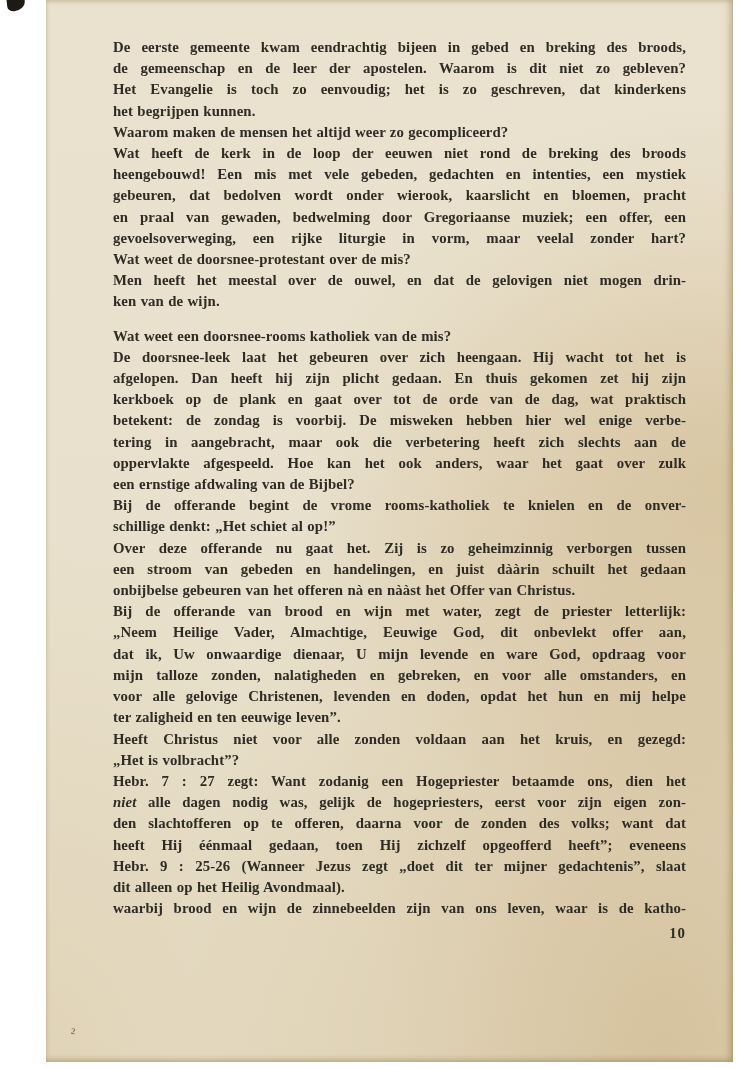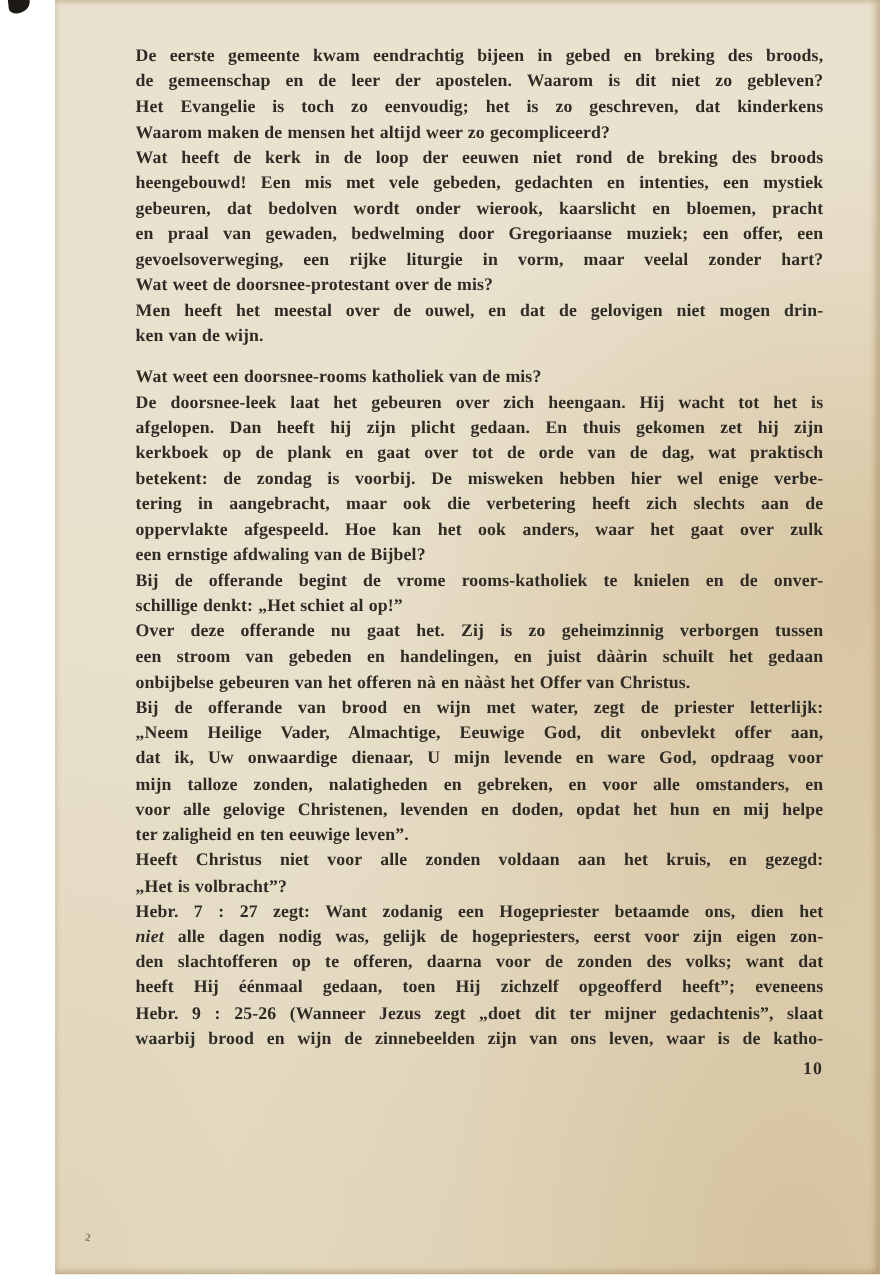--- a/index.html
+++ b/index.html
@@ -78,20 +78,21 @@
 <body>
 
 <div class="corner-mark"></div>
 
 <div class="paper">
   <div class="text-block">
     <div class="block">
         <div class="line just">De eerste gemeente kwam eendrachtig bijeen in gebed en breking des broods,</div>
         <div class="line just">de gemeenschap en de leer der apostelen. Waarom is dit niet zo gebleven?</div>
         <div class="line just">Het Evangelie is toch zo eenvoudig; het is zo geschreven, dat kinderkens</div>
+        <div class="line">het begrijpen kunnen.</div>
         <div class="line">Waarom maken de mensen het altijd weer zo gecompliceerd?</div>
         <div class="line just">Wat heeft de kerk in de loop der eeuwen niet rond de breking des broods</div>
         <div class="line just">heengebouwd! Een mis met vele gebeden, gedachten en intenties, een mystiek</div>
         <div class="line just">gebeuren, dat bedolven wordt onder wierook, kaarslicht en bloemen, pracht</div>
         <div class="line just">en praal van gewaden, bedwelming door Gregoriaanse muziek; een offer, een</div>
         <div class="line just">gevoelsoverweging, een rijke liturgie in vorm, maar veelal zonder hart?</div>
         <div class="line">Wat weet de doorsnee-protestant over de mis?</div>
         <div class="line just">Men heeft het meestal over de ouwel, en dat de gelovigen niet mogen drin-</div>
         <div class="line">ken van de wijn.</div>
       </div>
@@ -115,18 +116,19 @@
         <div class="line just">mijn talloze zonden, nalatigheden en gebreken, en voor alle omstanders, en</div>
         <div class="line just">voor alle gelovige Christenen, levenden en doden, opdat het hun en mij helpe</div>
         <div class="line">ter zaligheid en ten eeuwige leven”.</div>
         <div class="line just">Heeft Christus niet voor alle zonden voldaan aan het kruis, en gezegd:</div>
         <div class="line">„Het is volbracht”?</div>
         <div class="line just">Hebr. 7 : 27 zegt: Want zodanig een Hogepriester betaamde ons, dien het</div>
         <div class="line just"><em>niet</em> alle dagen nodig was, gelijk de hogepriesters, eerst voor zijn eigen zon-</div>
         <div class="line just">den slachtofferen op te offeren, daarna voor de zonden des volks; want dat</div>
         <div class="line just">heeft Hij éénmaal gedaan, toen Hij zichzelf opgeofferd heeft”; eveneens</div>
         <div class="line just">Hebr. 9 : 25-26 (Wanneer Jezus zegt „doet dit ter mijner gedachtenis”, slaat</div>
+        <div class="line">dit alleen op het Heilig Avondmaal).</div>
         <div class="line just">waarbij brood en wijn de zinnebeelden zijn van ons leven, waar is de katho-</div>
       </div>
     <div class="page-number">10</div>
   </div>
   <div class="speck">2</div>
 </div>
 
 </body></html>

